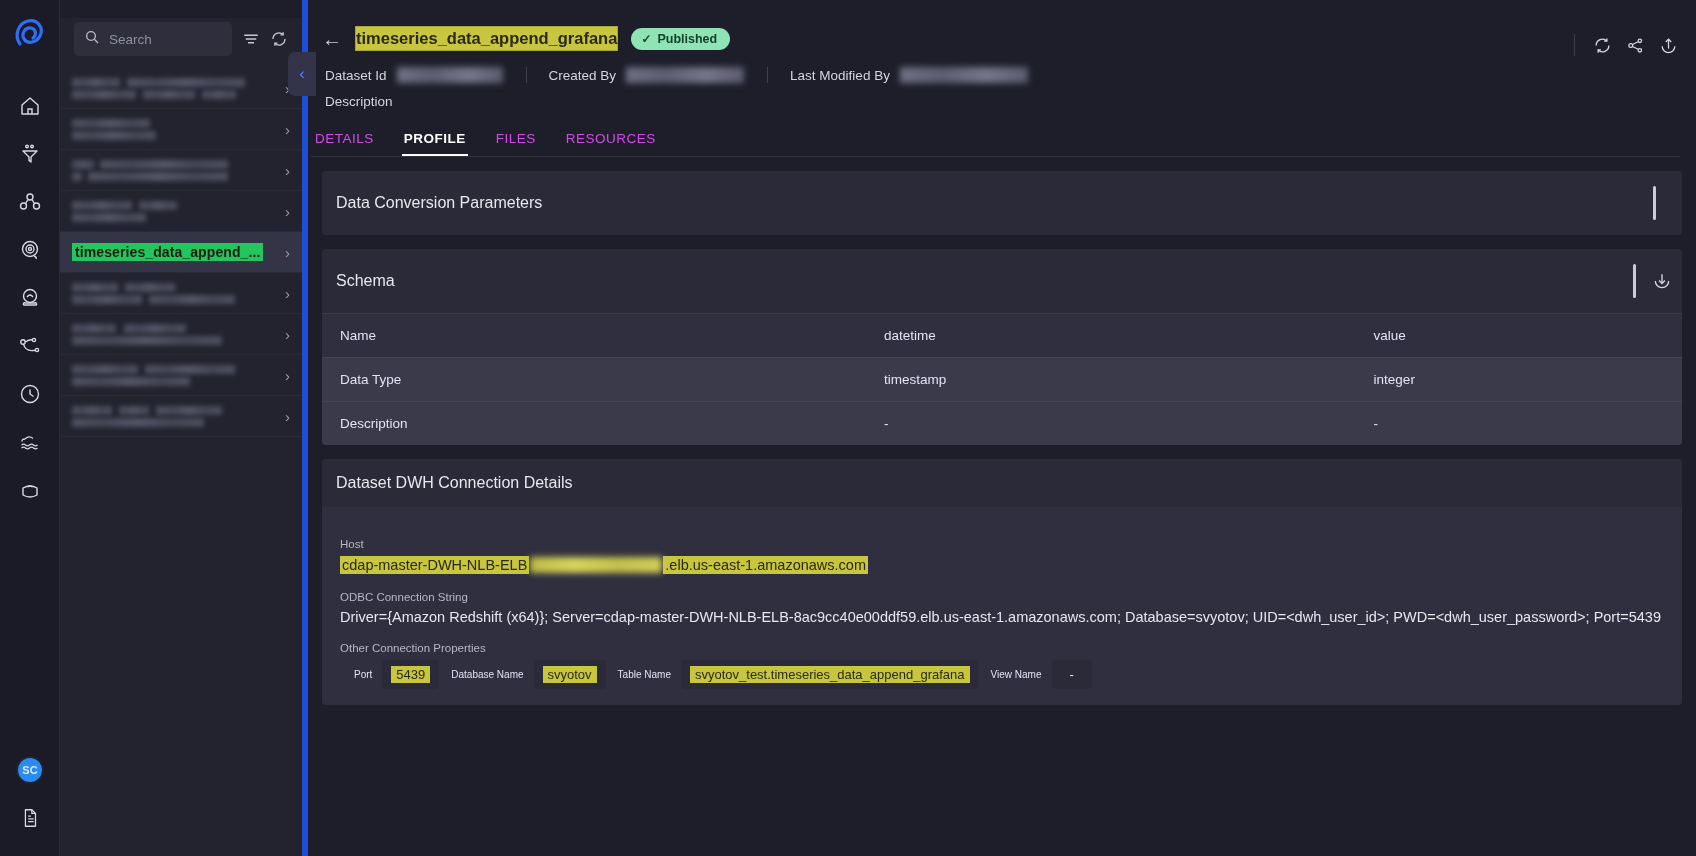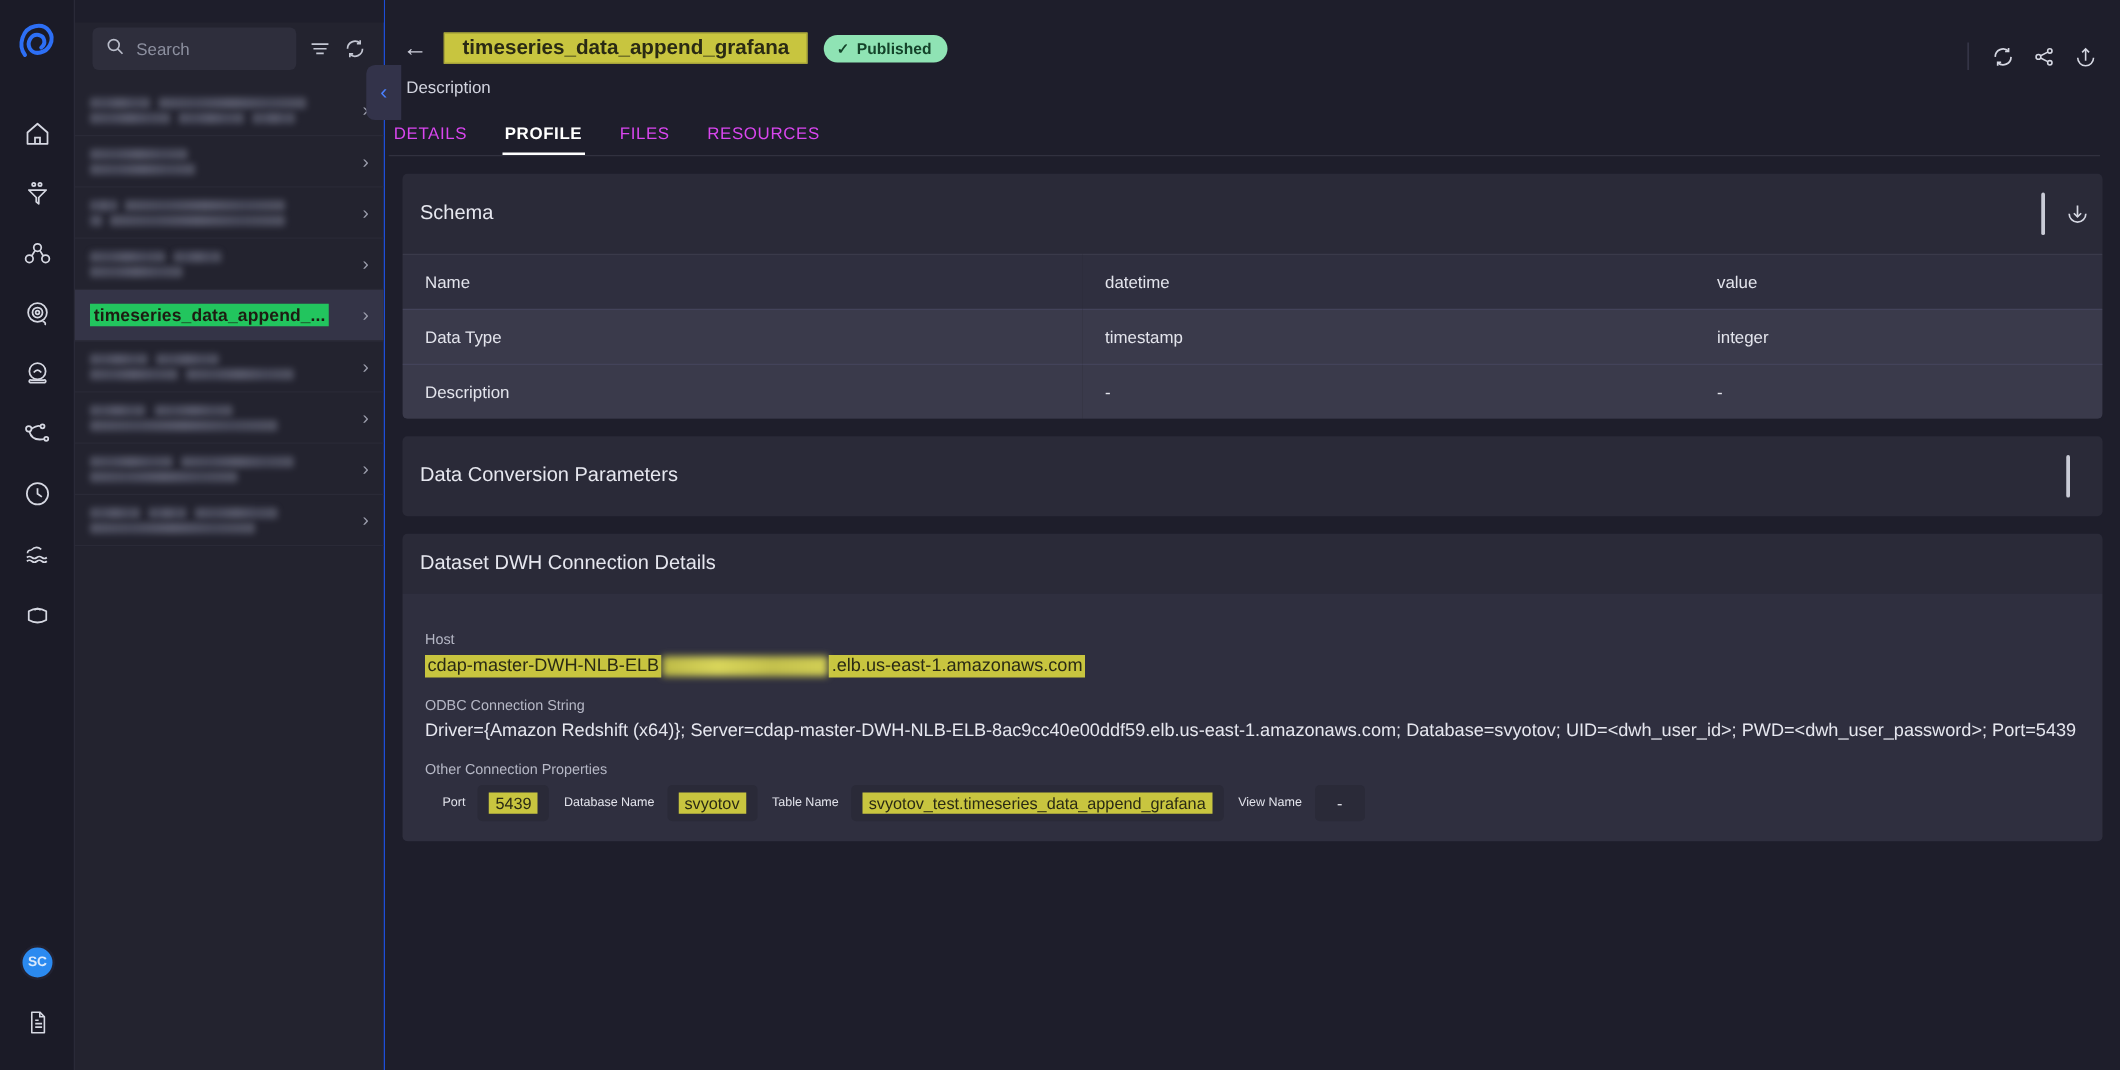--- a/index.html
+++ b/index.html
@@ -37,21 +37,21 @@
     background: #2b8af0;
     color: #dbe9fb; font-size: 11px; font-weight: bold;
     display: flex; align-items: center; justify-content: center;
     border: 2px solid #222232;
   }
 
   
   .listpanel {
     width: 248px; flex: 0 0 248px; height: 856px;
     background: #23232f;
-    border-right: 1px solid #1d4ed8;
+    border-right: 6px solid #1d4ed8;
     position: relative;
   }
   .list-top-strip { height: 18px; background:#1e1e2b; }
   .search-row {
     display: flex; align-items: center; gap: 10px;
     padding: 4px 14px 12px 14px;
   }
   .search-box {
     flex: 1; height: 34px; background: #2e2e3c; border-radius: 5px;
     display: flex; align-items: center; gap: 9px; padding: 0 10px;
@@ -100,21 +100,21 @@
   .main {
     flex: 1; height: 856px; background: #1e1e2b;
     position: relative; overflow: hidden;
   }
   .header { padding: 26px 20px 0 14px; }
   .title-row { display: flex; align-items: center; gap: 13px; }
   .back-arrow { color: #cdcfdb; font-size: 20px; cursor: pointer; line-height:1; }
   .title-hl {
     background: #c8c53f; color: #2a2a14;
     font-size: 16.5px; font-weight: 600;
-    padding: 2px 14px; white-space: nowrap;
+    padding: 2px 0; white-space: nowrap;
     border: 1px solid #a8a53a;
   }
   .badge {
     background: #8fe3b4; color: #14432a;
     border-radius: 13px; padding: 4px 13px 4px 10px;
     font-size: 12.5px; font-weight: 600;
     display: flex; align-items: center; gap: 6px;
   }
   .badge .tick { font-size: 12px; }
 
@@ -425,20 +425,34 @@
   <div class="header">
     <div class="title-row">
       <span class="back-arrow">←</span>
       <span class="title-hl">timeseries_data_append_grafana</span>
       <span class="badge">
         <span class="tick">✓</span>
         <span>Published</span>
       </span>
     </div>
 
+    <div class="meta-row">
+      <div class="meta-cell">
+        <span class="meta-label">Dataset Id</span>
+        <span class="blur-inline" style="width:106px"></span>
+      </div>
+      <div class="meta-cell">
+        <span class="meta-label">Created By</span>
+        <span class="blur-inline" style="width:118px"></span>
+      </div>
+      <div class="meta-cell">
+        <span class="meta-label">Last Modified By</span>
+        <span class="blur-inline" style="width:128px"></span>
+      </div>
+    </div>
 
     <div class="desc-line">Description</div>
   </div>
 
   <div class="topright">
     <div class="tr-div"></div>
     <span class="icon-btn">
       <svg width="19" height="19" viewBox="0 0 24 24" fill="none" stroke="#d5d7e2" stroke-width="1.7">
         <path d="M20 12 a8 8 0 0 1 -13.5 5.8"></path>
           <path d="M4 12 a8 8 0 0 1 13.5 -5.8"></path>
@@ -466,20 +480,29 @@
     <div class="tab">DETAILS</div>
     <div class="tab active">PROFILE</div>
     <div class="tab">FILES</div>
     <div class="tab">RESOURCES</div>
   </div>
 
   <div class="scrollarea">
 
     <div class="card">
       <div class="card-head">
+        <div class="card-title">Data Conversion Parameters</div>
+        <div class="card-tools">
+          <div class="vscroll"></div>
+        </div>
+      </div>
+    </div>
+
+    <div class="card">
+      <div class="card-head">
         <div class="card-title">Schema</div>
         <div class="card-tools">
           <div class="vscroll"></div>
           <span class="icon-btn">
             <svg width="20" height="20" viewBox="0 0 24 24" fill="none" stroke="#d5d7e2" stroke-width="1.6">
               <path d="M4 12 a8 8 0 0 0 16 0"></path>
                 <path d="M12 4 V15"></path>
                 <path d="M8.5 11.5 L12 15 L15.5 11.5"></path>
             </svg>
           </span>
@@ -503,29 +526,20 @@
             <td>Description</td>
             <td>-</td>
             <td>-</td>
           </tr>
         </tbody>
       </table>
     </div>
 
     <div class="card">
       <div class="card-head">
-        <div class="card-title">Data Conversion Parameters</div>
-        <div class="card-tools">
-          <div class="vscroll"></div>
-        </div>
-      </div>
-    </div>
-
-    <div class="card">
-      <div class="card-head">
         <div class="card-title">Dataset DWH Connection Details</div>
       </div>
       <div class="conn-body">
 
         <div class="conn-block">
         </div>
 
         <div class="conn-block">
           <div class="conn-label">Host</div>
           <div class="conn-value">

